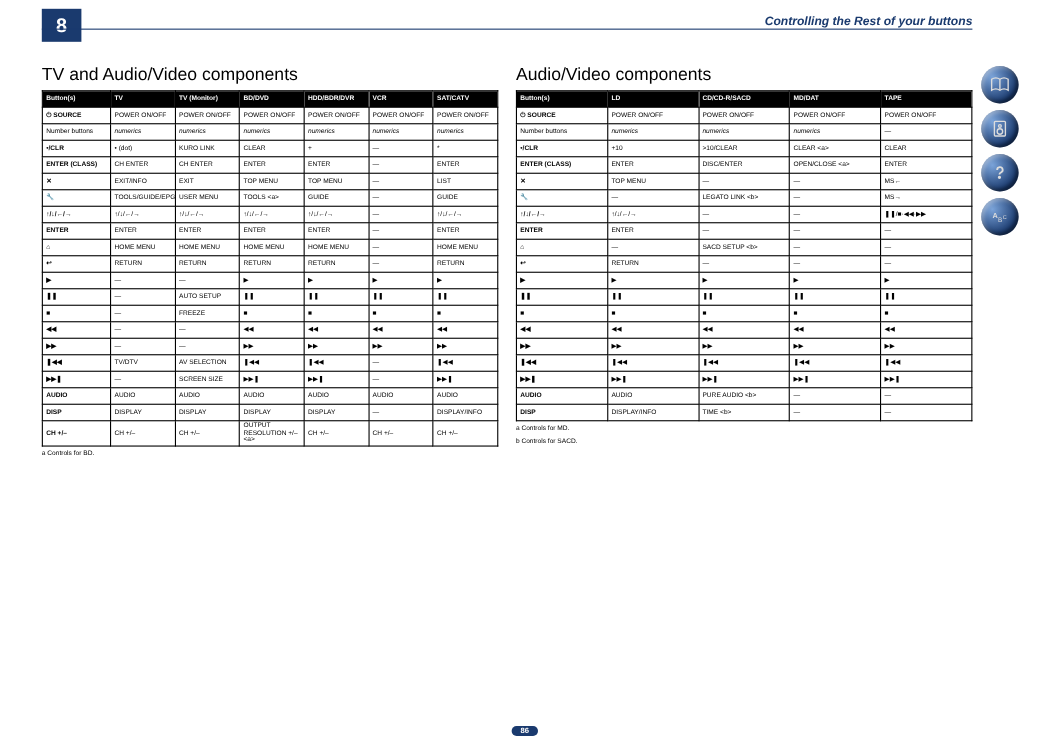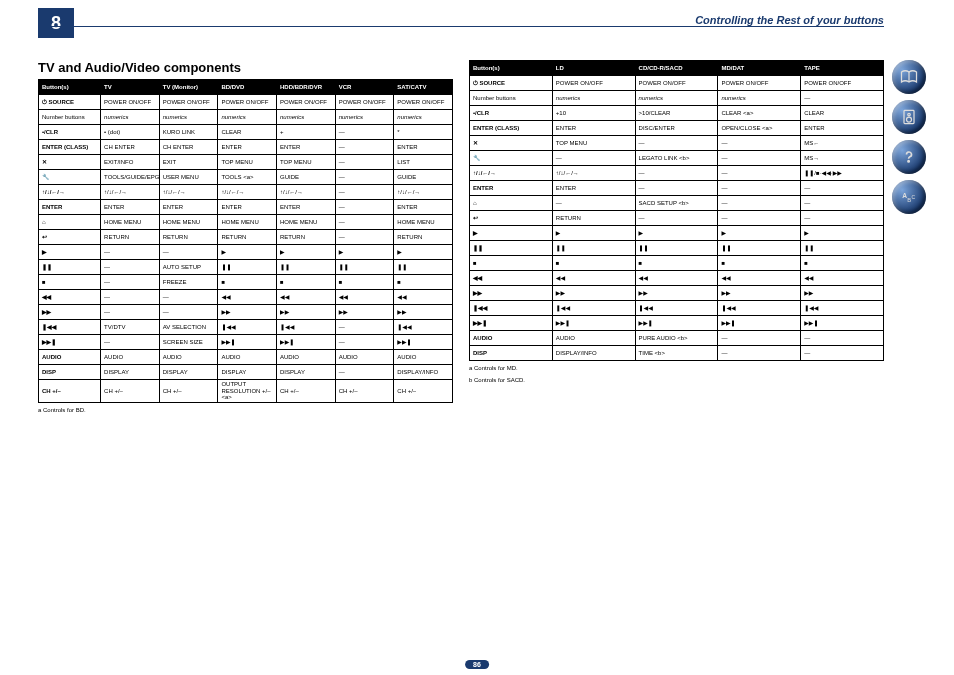--- a/index.html
+++ b/index.html
@@ -49,22 +49,22 @@
     top: 60px;
     left: 38px;
     right: 70px;
     display: flex;
     gap: 16px;
   }
   .col {
     flex: 1;
   }
   .section-title {
-    font-size: 13px;
-    font-weight: bold;
+    font-size: 16px;
+    font-weight: normal;
     margin-bottom: 4px;
   }
   table {
     border-collapse: collapse;
     width: 100%;
     table-layout: fixed;
   }
   th, td {
     border: 1px solid #000;
     font-size: 6px;
@@ -326,20 +326,21 @@
             <td>OUTPUT RESOLUTION +/– &lt;a&gt;</td>
             <td>CH +/–</td>
             <td>CH +/–</td>
             <td>CH +/–</td>
           </tr>
         </tbody>
     </table>
     <div class="footnote">a  Controls for BD.</div>
   </div>
   <div class="col">
+    <div class="section-title">Audio/Video components</div>
     <table>
       <thead>
           <tr id="right-head">
             <th>Button(s)</th>
             <th>LD</th>
             <th>CD/CD-R/SACD</th>
             <th>MD/DAT</th>
             <th>TAPE</th>
           </tr>
         </thead>

